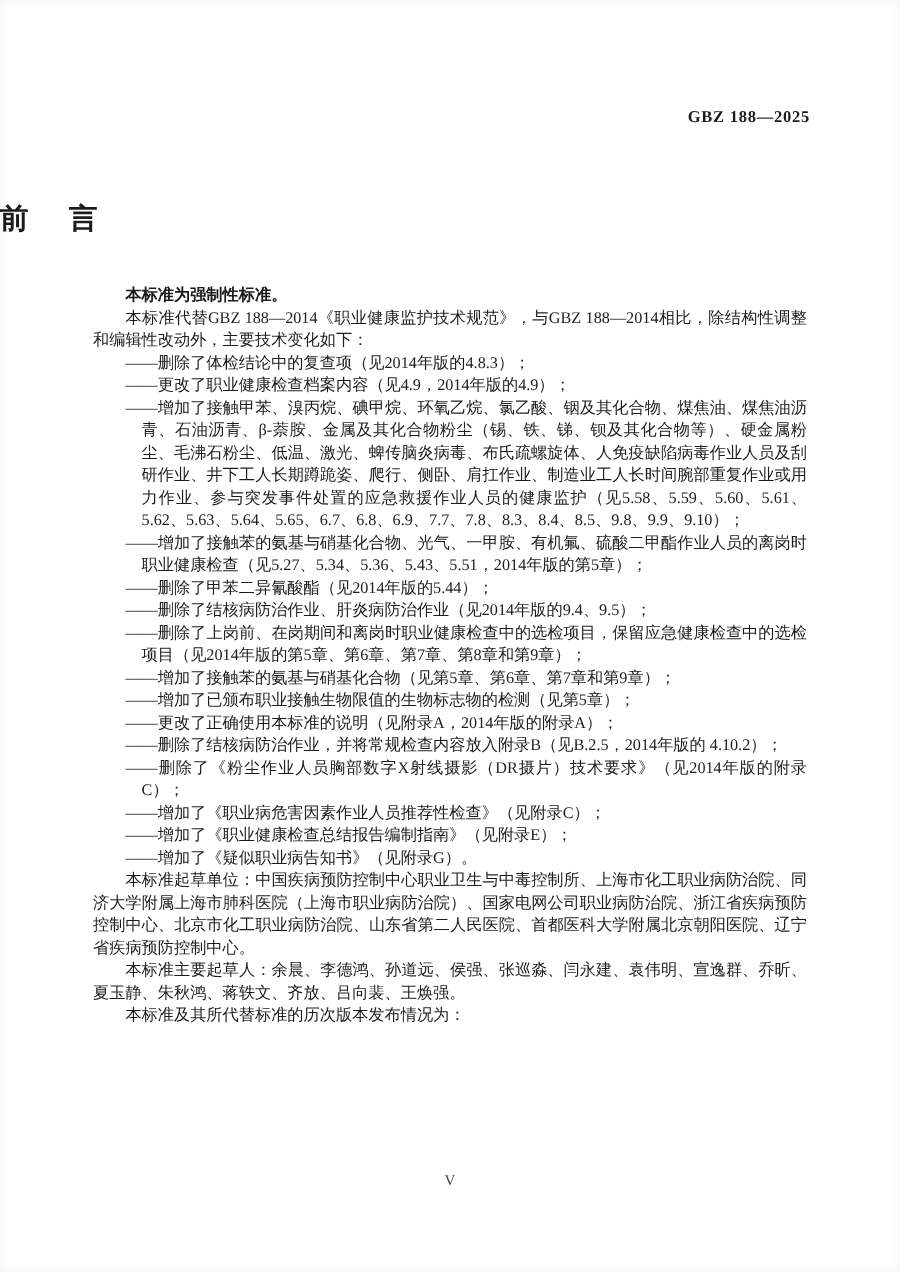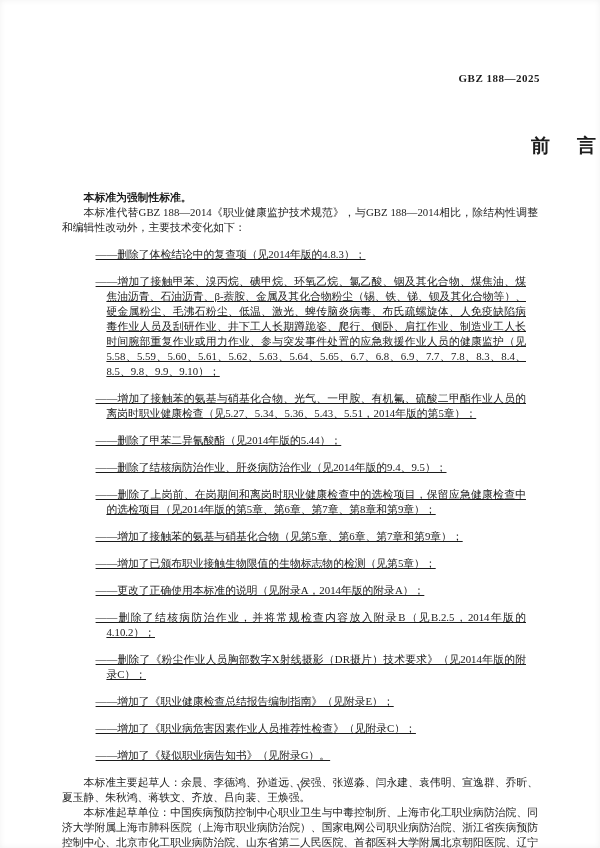--- a/index.html
+++ b/index.html
@@ -26,21 +26,21 @@
     font-weight: bold;
     letter-spacing: 0.5px;
     font-family: "Liberation Serif", "DejaVu Serif", serif;
   }
   .title {
     position: absolute;
     top: 133px;
     left: 0;
     width: 100%;
     margin: 0;
-    text-align: right;
+    text-align: left;
     font-family: "Liberation Sans", "DejaVu Sans", sans-serif;
     font-size: 19px;
     font-weight: bold;
     letter-spacing: 4px;
   }
   .body-text {
     position: absolute;
     top: 190px;
     left: 62px;
     width: 476px;
@@ -50,24 +50,23 @@
   }
   .para {
     margin: 0;
     text-indent: 2em;
   }
   .para-bold {
     font-family: Liberation Sans, sans-serif;
     font-weight: bold;
   }
   .change-item {
-    margin: 12px;
+    margin: 0;
     padding-left: 3em;
     text-indent: -1em;
-    text-decoration: underline;
   }
   .footer {
     position: absolute;
     bottom: 55px;
     left: 0;
     width: 100%;
     text-align: center;
     font-size: 10px;
     color: #444;
   }
@@ -84,20 +83,21 @@
   <div class="body-text">
 
     <p class="para para-bold">本标准为强制性标准。</p>
 
     <p class="para">本标准代替GBZ 188—2014《职业健康监护技术规范》，与GBZ 188—2014相比，除结构性调整和编辑性改动外，主要技术变化如下：</p>
 
     <div>
 
         <p class="change-item">——删除了体检结论中的复查项（见2014年版的4.8.3）；</p>
 
+        <p class="change-item">——更改了职业健康检查档案内容（见4.9，2014年版的4.9）；</p>
 
         <p class="change-item">——增加了接触甲苯、溴丙烷、碘甲烷、环氧乙烷、氯乙酸、铟及其化合物、煤焦油、煤焦油沥青、石油沥青、β-萘胺、金属及其化合物粉尘（锡、铁、锑、钡及其化合物等）、硬金属粉尘、毛沸石粉尘、低温、激光、蜱传脑炎病毒、布氏疏螺旋体、人免疫缺陷病毒作业人员及刮研作业、井下工人长期蹲跪姿、爬行、侧卧、肩扛作业、制造业工人长时间腕部重复作业或用力作业、参与突发事件处置的应急救援作业人员的健康监护（见5.58、5.59、5.60、5.61、5.62、5.63、5.64、5.65、6.7、6.8、6.9、7.7、7.8、8.3、8.4、8.5、9.8、9.9、9.10）；</p>
 
 
         <p class="change-item">——增加了接触苯的氨基与硝基化合物、光气、一甲胺、有机氟、硫酸二甲酯作业人员的离岗时职业健康检查（见5.27、5.34、5.36、5.43、5.51，2014年版的第5章）；</p>
 
         <p class="change-item">——删除了甲苯二异氰酸酯（见2014年版的5.44）；</p>
 
         <p class="change-item">——删除了结核病防治作业、肝炎病防治作业（见2014年版的9.4、9.5）；</p>
 
@@ -106,33 +106,33 @@
         <p class="change-item">——增加了接触苯的氨基与硝基化合物（见第5章、第6章、第7章和第9章）；</p>
 
         <p class="change-item">——增加了已颁布职业接触生物限值的生物标志物的检测（见第5章）；</p>
 
         <p class="change-item">——更改了正确使用本标准的说明（见附录A，2014年版的附录A）；</p>
 
         <p class="change-item">——删除了结核病防治作业，并将常规检查内容放入附录B（见B.2.5，2014年版的 4.10.2）；</p>
 
         <p class="change-item">——删除了《粉尘作业人员胸部数字X射线摄影（DR摄片）技术要求》（见2014年版的附录C）；</p>
 
+        <p class="change-item">——增加了《职业病危害因素作业人员推荐性检查》（见附录C）；</p>
+
         <p class="change-item">——增加了《职业健康检查总结报告编制指南》（见附录E）；</p>
-
-        <p class="change-item">——增加了《职业病危害因素作业人员推荐性检查》（见附录C）；</p>
 
         <p class="change-item">——增加了《疑似职业病告知书》（见附录G）。</p>
       </div>
 
     <div>
 
 
+        <p class="para">本标准起草单位：中国疾病预防控制中心职业卫生与中毒控制所、上海市化工职业病防治院、同济大学附属上海市肺科医院（上海市职业病防治院）、国家电网公司职业病防治院、浙江省疾病预防控制中心、北京市化工职业病防治院、山东省第二人民医院、首都医科大学附属北京朝阳医院、辽宁省疾病预防控制中心。</p>
+
         <p class="para">本标准主要起草人：余晨、李德鸿、孙道远、侯强、张巡淼、闫永建、袁伟明、宣逸群、乔昕、夏玉静、朱秋鸿、蒋轶文、齐放、吕向裴、王焕强。</p>
-
-        <p class="para">本标准起草单位：中国疾病预防控制中心职业卫生与中毒控制所、上海市化工职业病防治院、同济大学附属上海市肺科医院（上海市职业病防治院）、国家电网公司职业病防治院、浙江省疾病预防控制中心、北京市化工职业病防治院、山东省第二人民医院、首都医科大学附属北京朝阳医院、辽宁省疾病预防控制中心。</p>
 
         <p class="para">本标准及其所代替标准的历次版本发布情况为：</p>
       </div>
 
   </div>
 
   <div class="footer">
     <span>V</span>
   </div>
 

